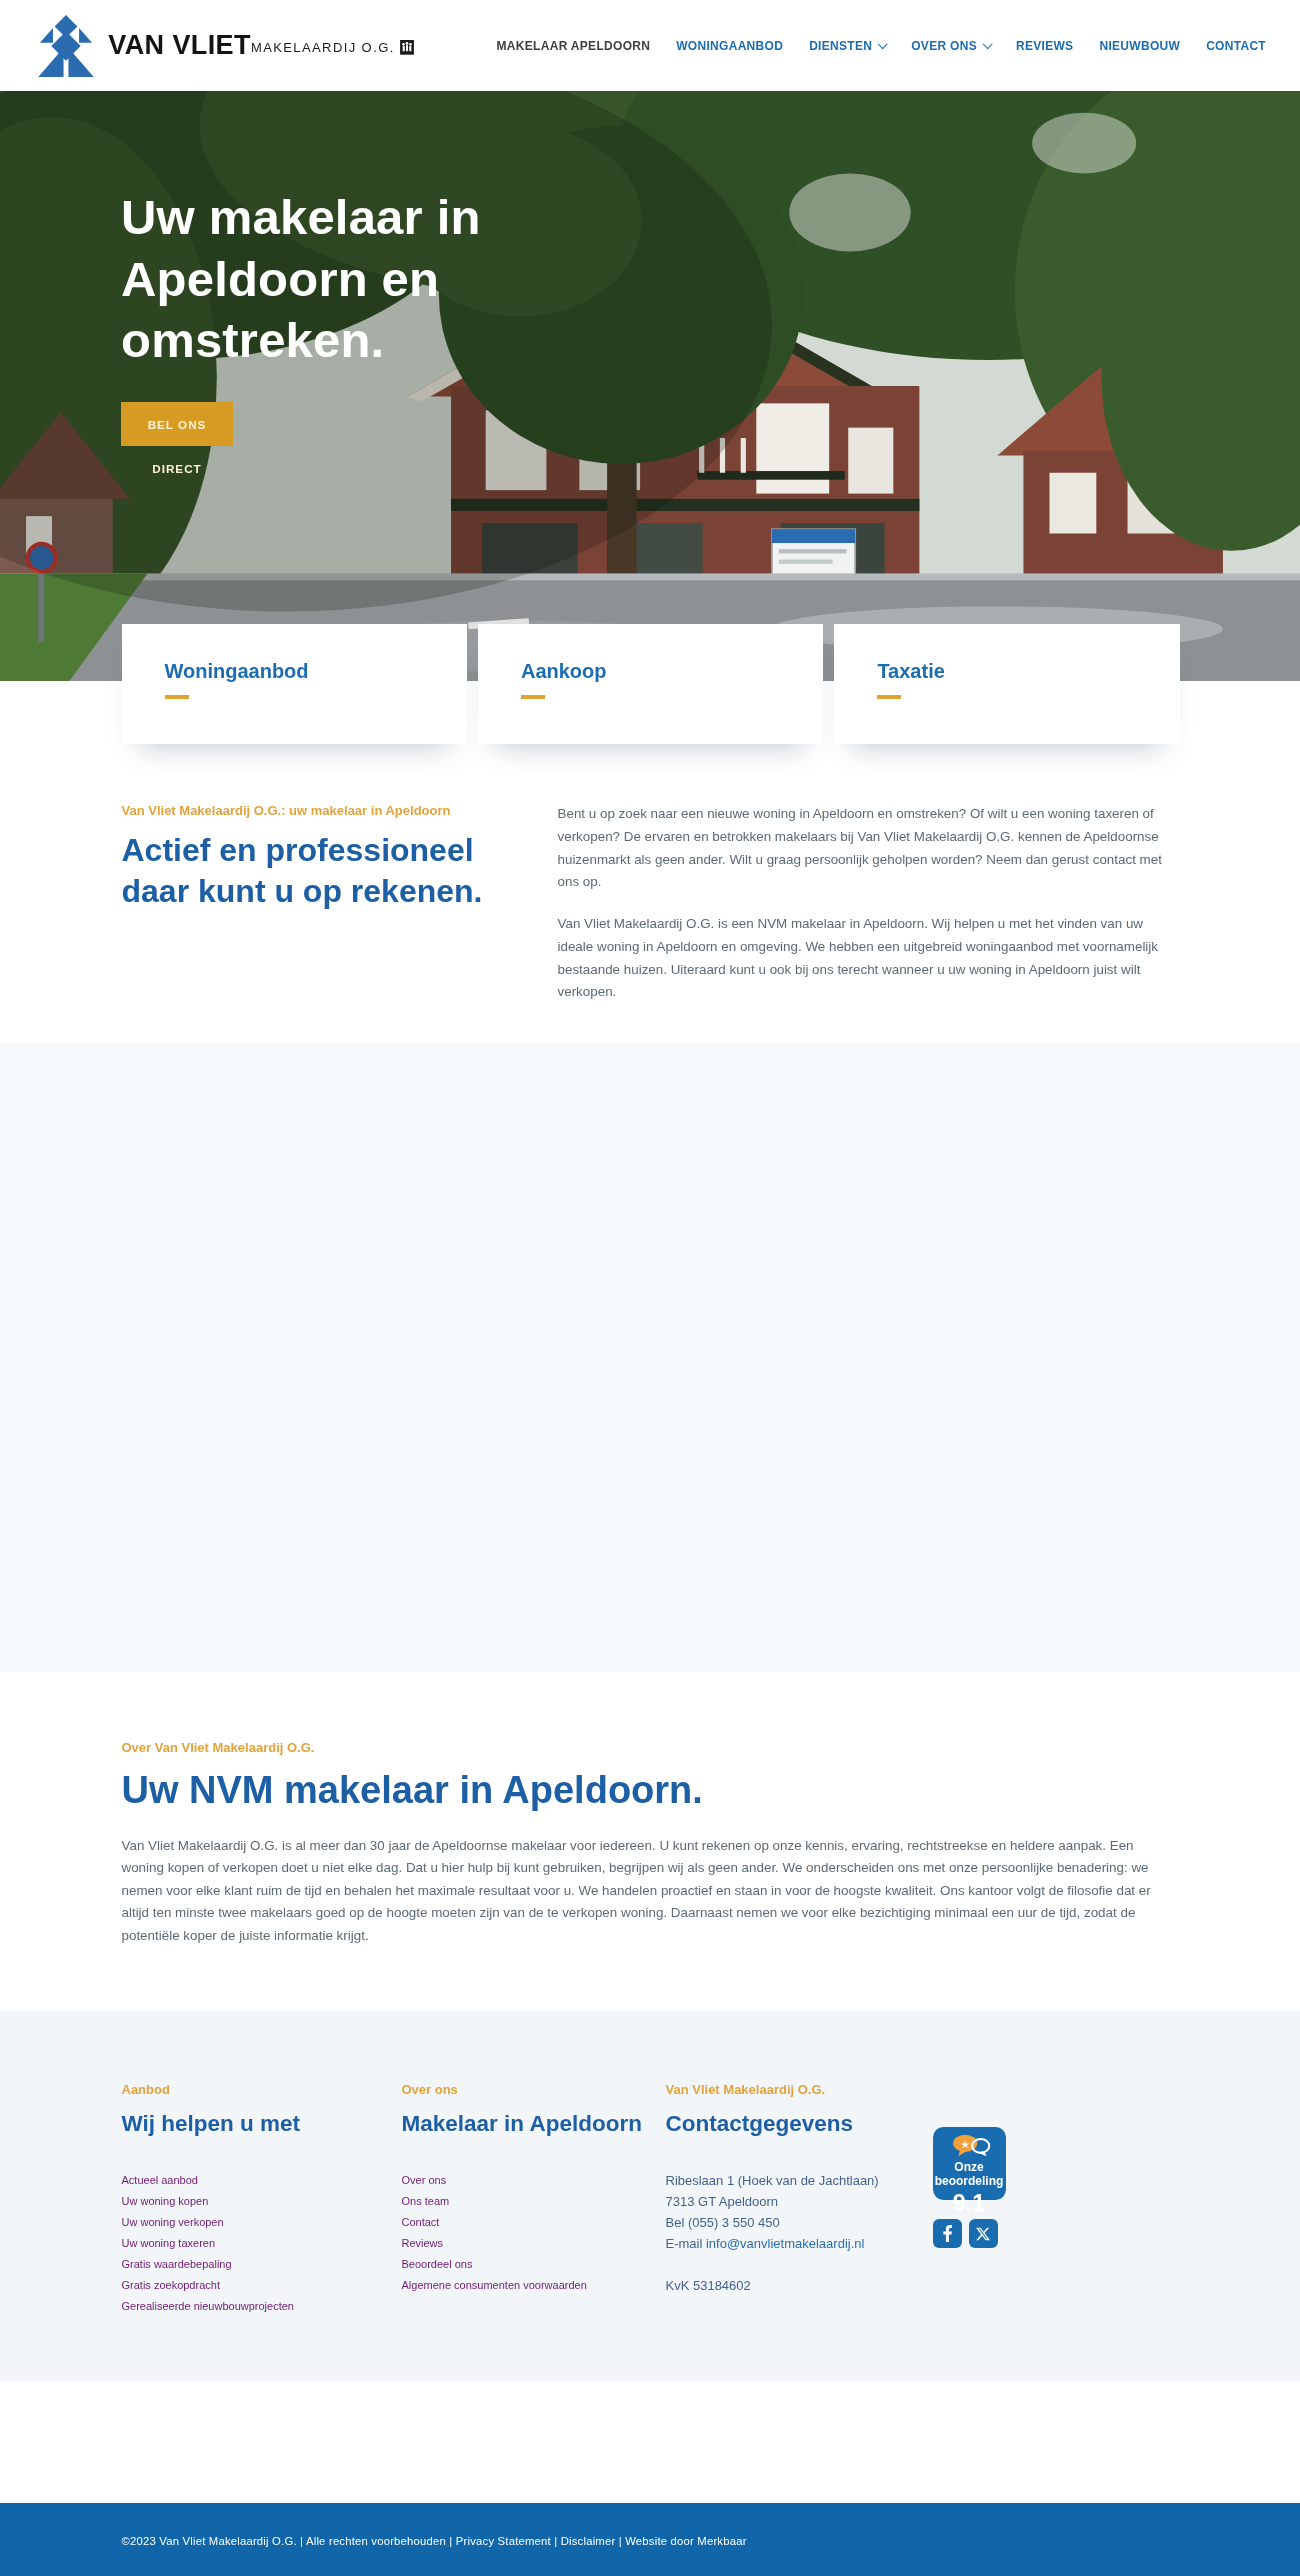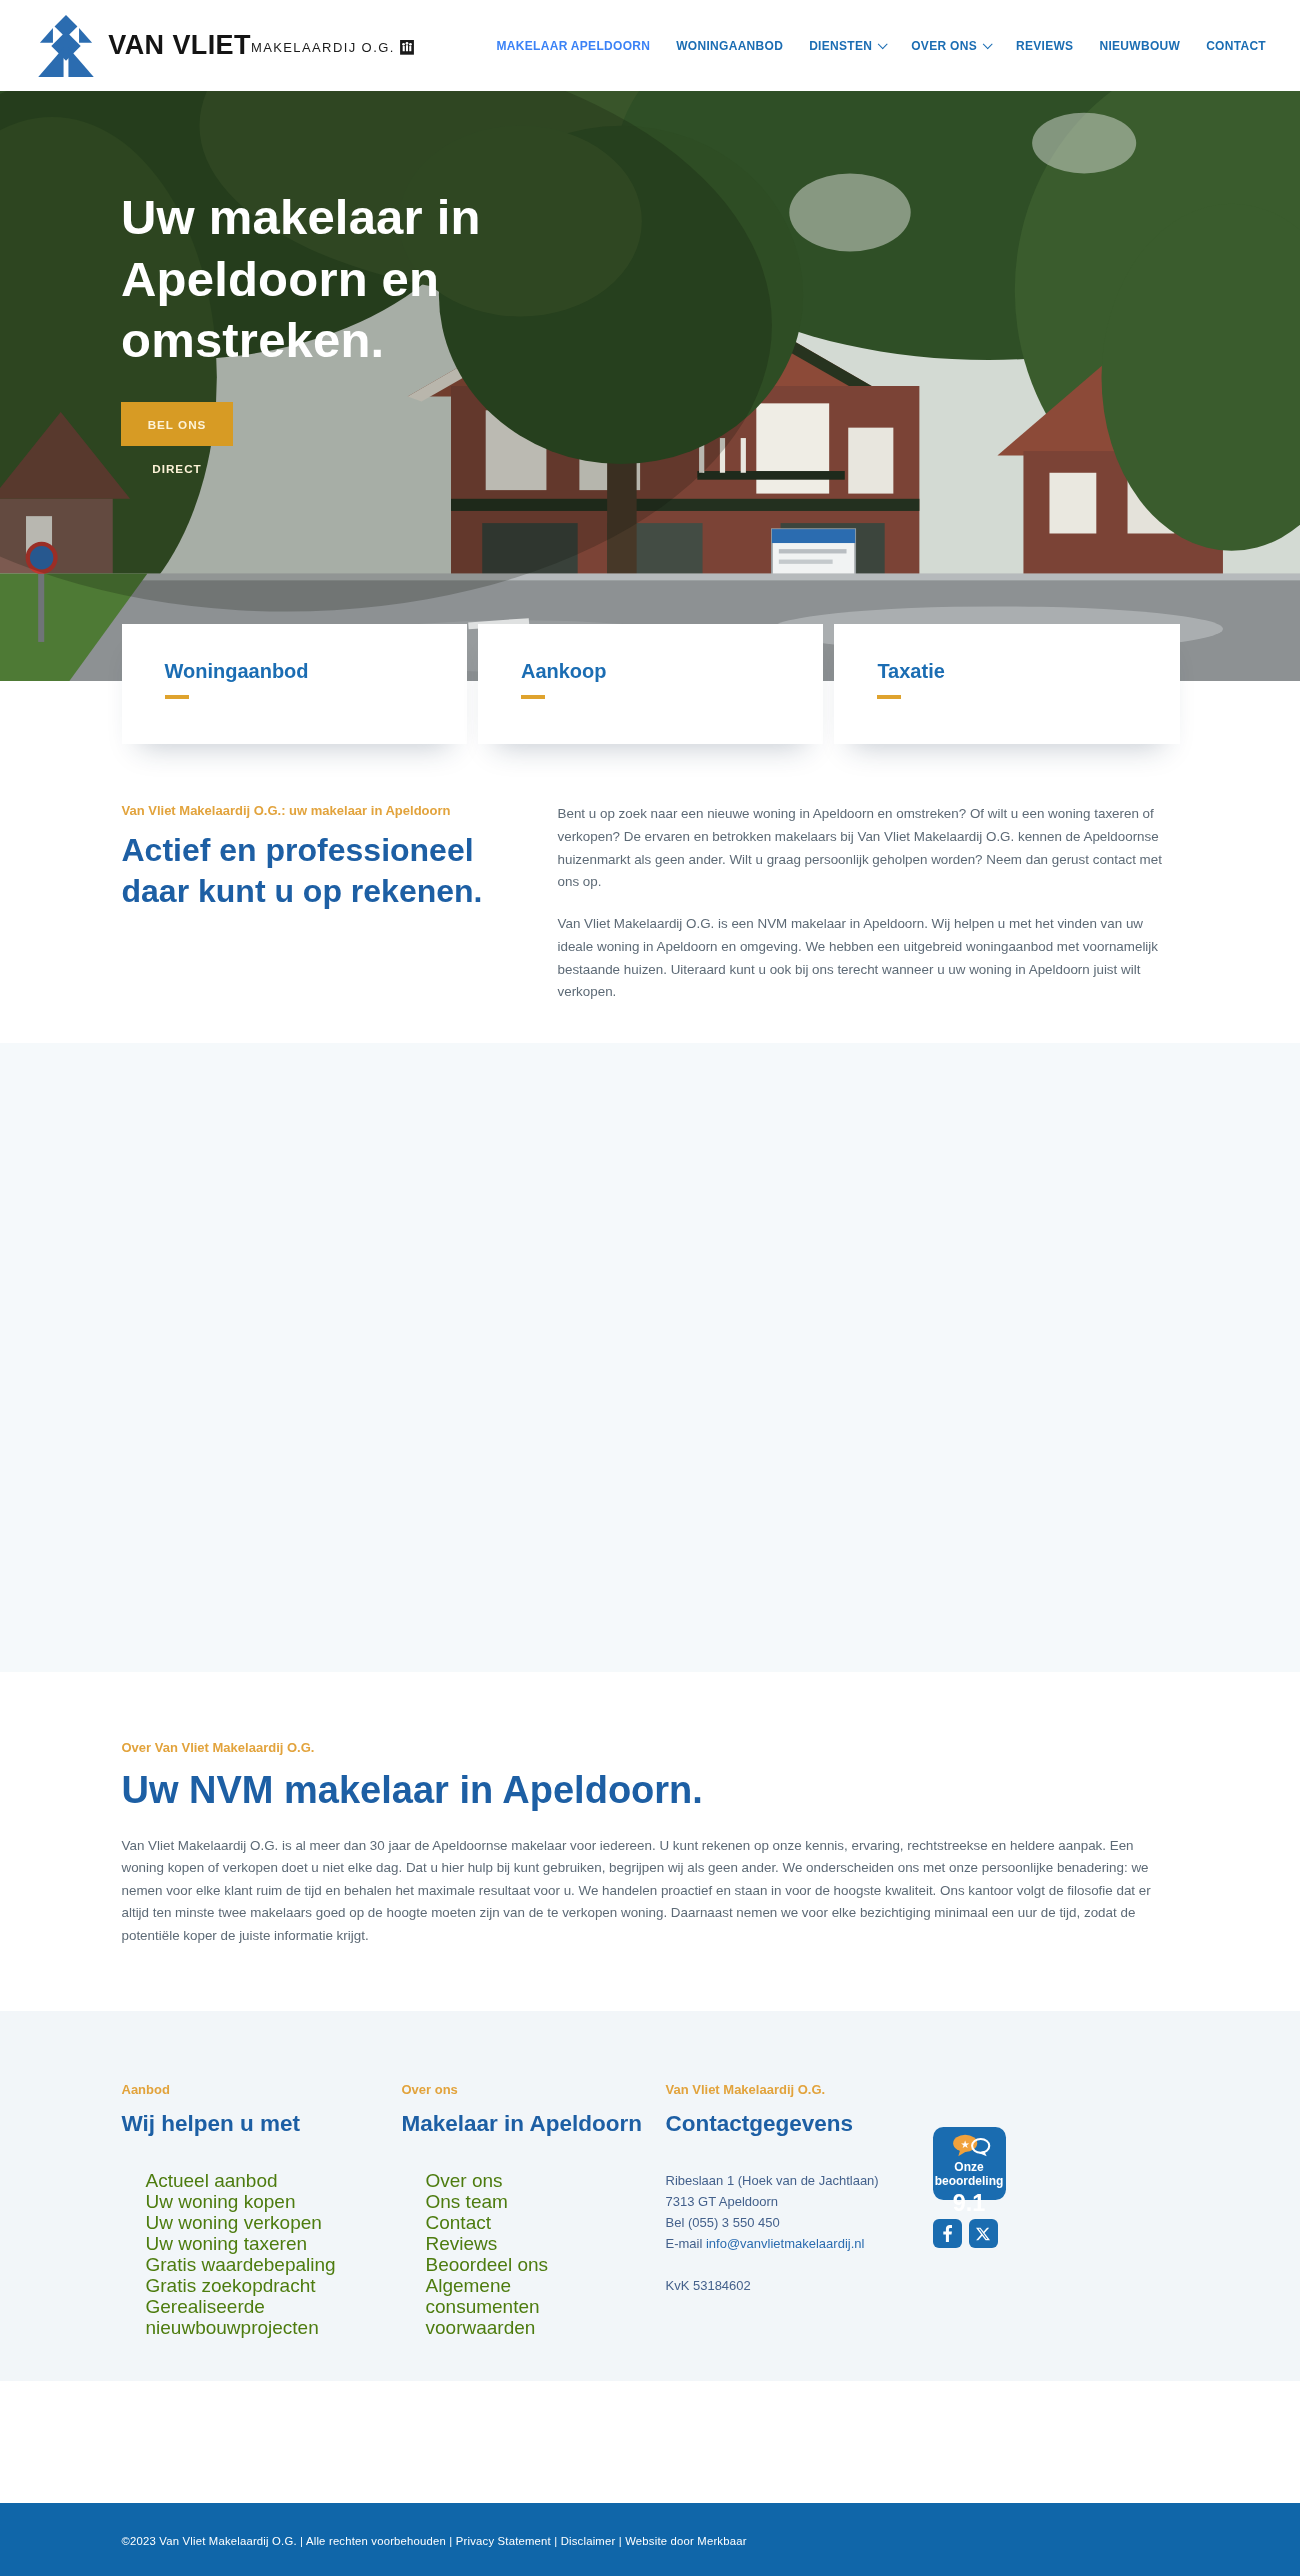--- a/index.html
+++ b/index.html
@@ -7,21 +7,21 @@
   .container{width:1058px;margin:0 auto;}
 
   
   .site-header{height:91px;background:#fff;display:flex;align-items:center;justify-content:space-between;padding:0 35px;box-sizing:border-box;}
   .logo{display:flex;align-items:center;gap:11.3px;cursor:pointer;}
   .logo-text{display:flex;flex-direction:row;line-height:1;}
   .logo-l1{font-size:27px;font-weight:800;color:#141414;letter-spacing:0.4px;}
   .logo-l2{font-size:13px;color:#1c1c1c;letter-spacing:1.4px;margin-top:3.5px;display:flex;align-items:center;gap:5.2px;}
   .main-nav{display:flex;align-items:center;gap:26px;}
   .nav-item{font-size:12px;font-weight:700;letter-spacing:0.3px;color:#1b6db3;text-decoration:none;display:flex;align-items:center;gap:6px;cursor:pointer;}
-  .nav-item.active{color:#3b82f6;}
+  .nav-item.active{color:#404040;}
   .chev{width:6px;height:6px;border-right:1.7px solid currentColor;border-bottom:1.7px solid currentColor;transform:rotate(45deg) translateY(-1.7px);}
 
   
   .hero{position:relative;height:590px;background:#36521f;overflow:hidden;}
   .hero-scene{position:absolute;left:0;top:0;width:1301px;height:590px;display:block;}
   .hero-content{position:relative;z-index:2;padding:96px 0 0 121px;}
   .hero-title{color:#ffffff;font-size:49px;line-height:1.26;font-weight:800;letter-spacing:0.2px;}
   .cta-btn{display:inline-block;margin-top:29.5px;width:112px;height:44px;line-height:44px;text-align:center;background:#d79b24;color:#fdf3d8;font-size:11.7px;font-weight:700;letter-spacing:1px;border:none;cursor:pointer;}
 
   
@@ -44,21 +44,21 @@
   
   .section-about{background:#fff;height:339px;box-sizing:border-box;padding-top:68px;}
   .about-heading{font-size:38px;font-weight:800;color:#1d5fa4;margin:14px 0 0;}
   .about-par{margin-top:22.5px;font-size:13.4px;line-height:1.68;color:#5d6a76;}
 
   
   .site-footer{background:#f2f6f9;height:370px;box-sizing:border-box;padding-top:71px;}
   .footer-grid{display:grid;grid-template-columns:280px 264px 267px 1fr;}
   .footer-heading{font-size:22.5px;font-weight:800;color:#1d5fa4;margin:14px 0 0;}
   .footer-links{margin-top:33px;}
-  .footer-link{display:block;font-size:19px;line-height:21px;color:#4d7c0f;text-decoration:none;cursor:pointer;margin-left:24px;}
+  .footer-link{display:block;font-size:11px;line-height:21px;color:#701a75;text-decoration:none;cursor:pointer;}
   .contact-lines{margin-top:33px;font-size:13px;line-height:21px;color:#44618c;}
   .email-link{color:#2b6cb0;text-decoration:none;cursor:pointer;}
   .kvk-line{margin-top:21px;}
   .rating-col{display:flex;flex-direction:column;align-items:flex-start;padding-top:45px;}
   .rating-badge{width:73px;height:73px;background:#1a6cb0;border-radius:10.4px;color:#fff;text-align:center;box-sizing:border-box;padding-top:5.2px;cursor:pointer;}
   .rating-label{font-size:12px;font-weight:700;line-height:1.15;}
   .rating-score{font-size:23.4px;font-weight:800;margin-top:0.9px;}
   .socials{display:flex;gap:7px;margin-top:19px;}
   .social-btn{width:29px;height:29px;border-radius:6px;background:#1a6cb0;display:flex;align-items:center;justify-content:center;cursor:pointer;}
 

